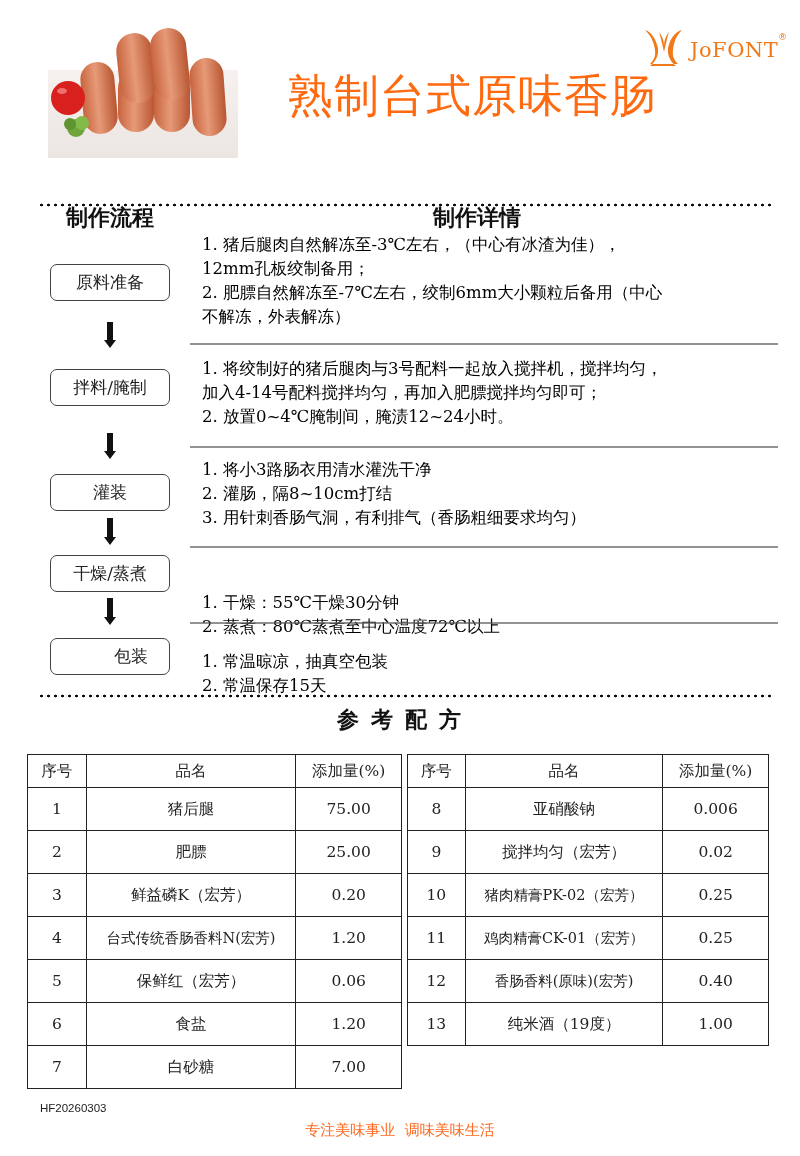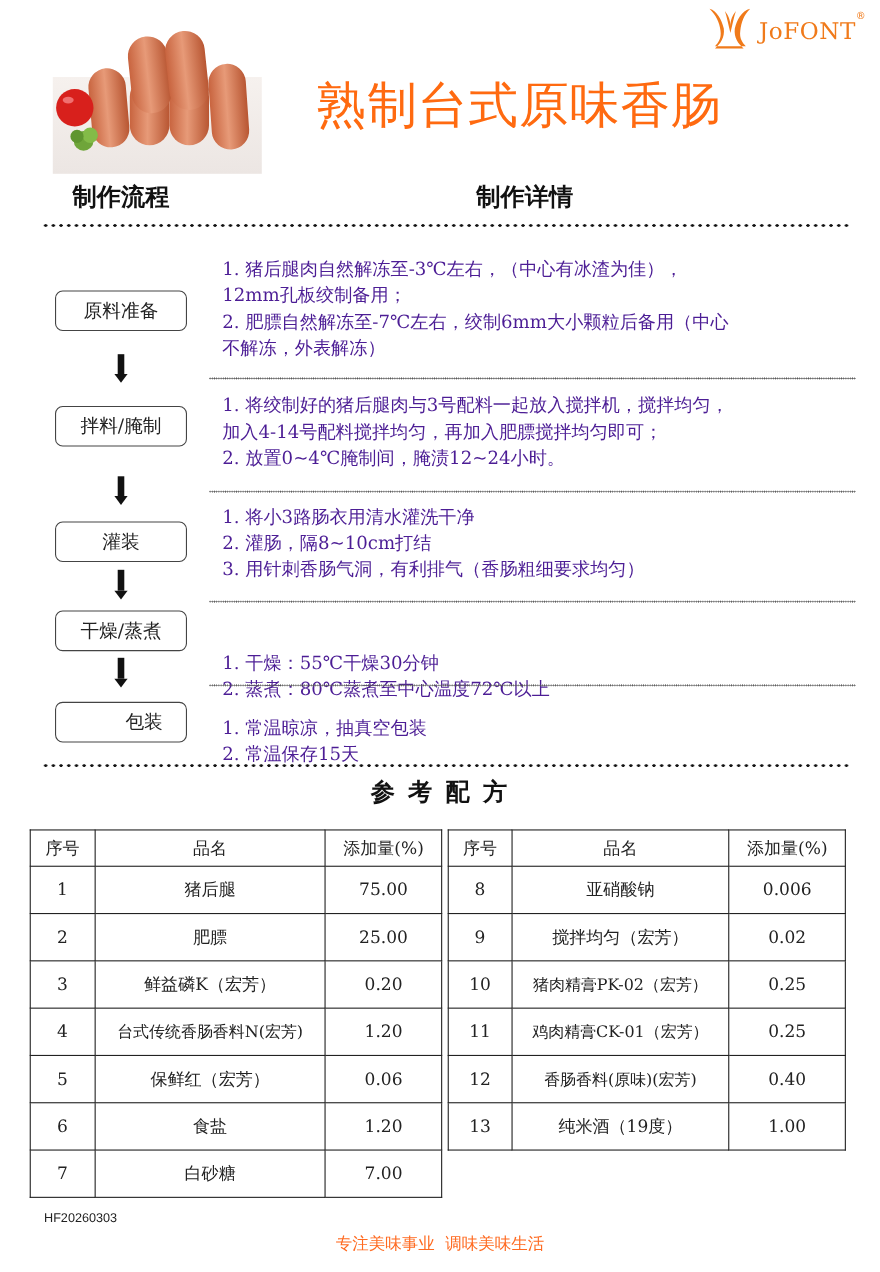--- a/index.html
+++ b/index.html
@@ -3,39 +3,39 @@
 <meta charset="utf-8">
 <style>
   * { box-sizing: border-box; margin: 0; padding: 0; }
   html, body { width: 800px; height: 1156px; background: #ffffff; overflow: hidden; }
   body { position: relative; font-family: "DejaVu Serif", "Liberation Serif", serif; color: #111; }
 
   .abs { position: absolute; }
 
   
   .photo { left: 46px; top: 28px; width: 195px; height: 132px; }
-  .logo { left: 640px; top: 2px; width: 160px; height: 50px; }
+  .logo { left: 640px; top: 24px; width: 160px; height: 50px; }
   .logo-text { position: absolute; left: 50px; top: 14px; font-family: "DejaVu Serif", serif; font-size: 21px; color: #f07a1a; letter-spacing: 0.5px; }
   .logo-reg { position: absolute; left: 138px; top: 8px; font-size: 9px; color: #f07a1a; font-family: "DejaVu Sans", sans-serif; }
   .title { left: 288px; top: 66px; width: 490px; font-family: "DejaVu Sans", sans-serif; font-size: 45px; color: #ff6a10; letter-spacing: 1px; white-space: nowrap; }
 
-  .col-head { font-family: "DejaVu Sans", sans-serif; font-weight: bold; font-size: 22px; color: #111; white-space: nowrap; }
+  .col-head { font-family: "DejaVu Sans", sans-serif; font-weight: bold; font-size: 22px; color: #111; white-space: nowrap; margin-top: 39px; }
   .col-head.left { left: 66px; top: 164px; }
   .col-head.right { left: 433px; top: 164px; }
 
   .dotline-big { height: 4px; background-image: radial-gradient(circle, #111 1.3px, transparent 1.6px); background-size: 7px 4px; background-repeat: repeat-x; }
   .dotline-small { height: 2px; background-image: radial-gradient(circle, #555 0.6px, transparent 0.9px); background-size: 2px 2px; background-repeat: repeat-x; }
 
   
   .step-box { left: 50px; width: 120px; height: 37px; border: 1.5px solid #444; border-radius: 7px; display: flex; align-items: center; justify-content: center; font-size: 17px; color: #222; }
   .arrow { left: 104px; width: 12px; }
   .arrow .shaft { position: absolute; left: 3px; top: 0; width: 6px; background: #111; }
   .arrow .head { position: absolute; left: 0; width: 0; height: 0; border-left: 6px solid transparent; border-right: 6px solid transparent; border-top: 8px solid #111; }
 
-  .detail { left: 202px; width: 580px; font-size: 16.5px; line-height: 24px; color: #4c1d95; white-space: nowrap; }
+  .detail { left: 202px; width: 580px; font-size: 16.5px; line-height: 24px; color: #000000; white-space: nowrap; }
 
   .section-title { left: 0; width: 800px; text-align: center; top: 705px; font-family: Liberation Sans, sans-serif; font-weight: bold; font-size: 22px; letter-spacing: 12px; padding-left: 10px; }
 
   
   table.formula { position: absolute; border-collapse: collapse; font-size: 15.5px; color: #222; }
   table.formula td, table.formula th { border: 1.5px solid #222; text-align: center; font-weight: normal; padding: 0; white-space: nowrap; }
   table.formula th { height: 33px; }
   table.formula td { height: 43px; }
   .tbl-left { left: 27px; top: 754px; width: 375px; }
   .tbl-right { left: 407px; top: 754px; width: 362px; }

